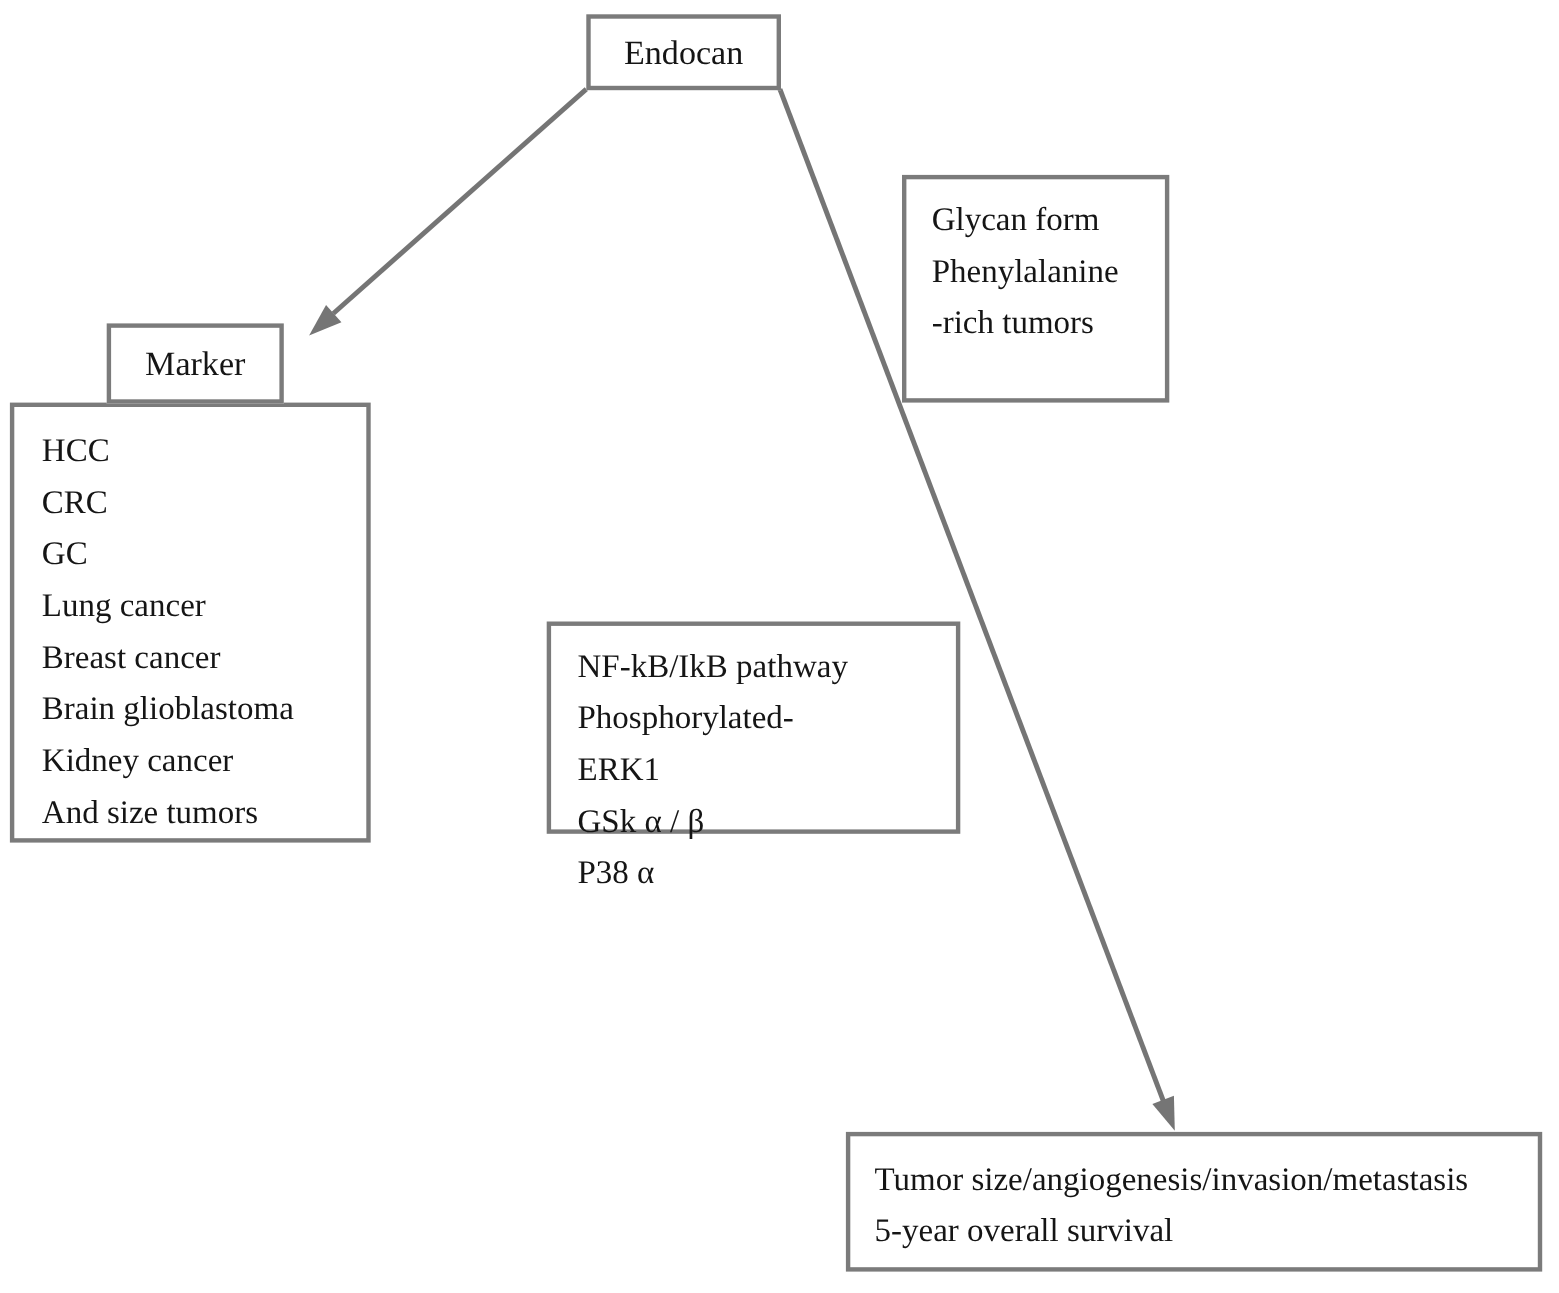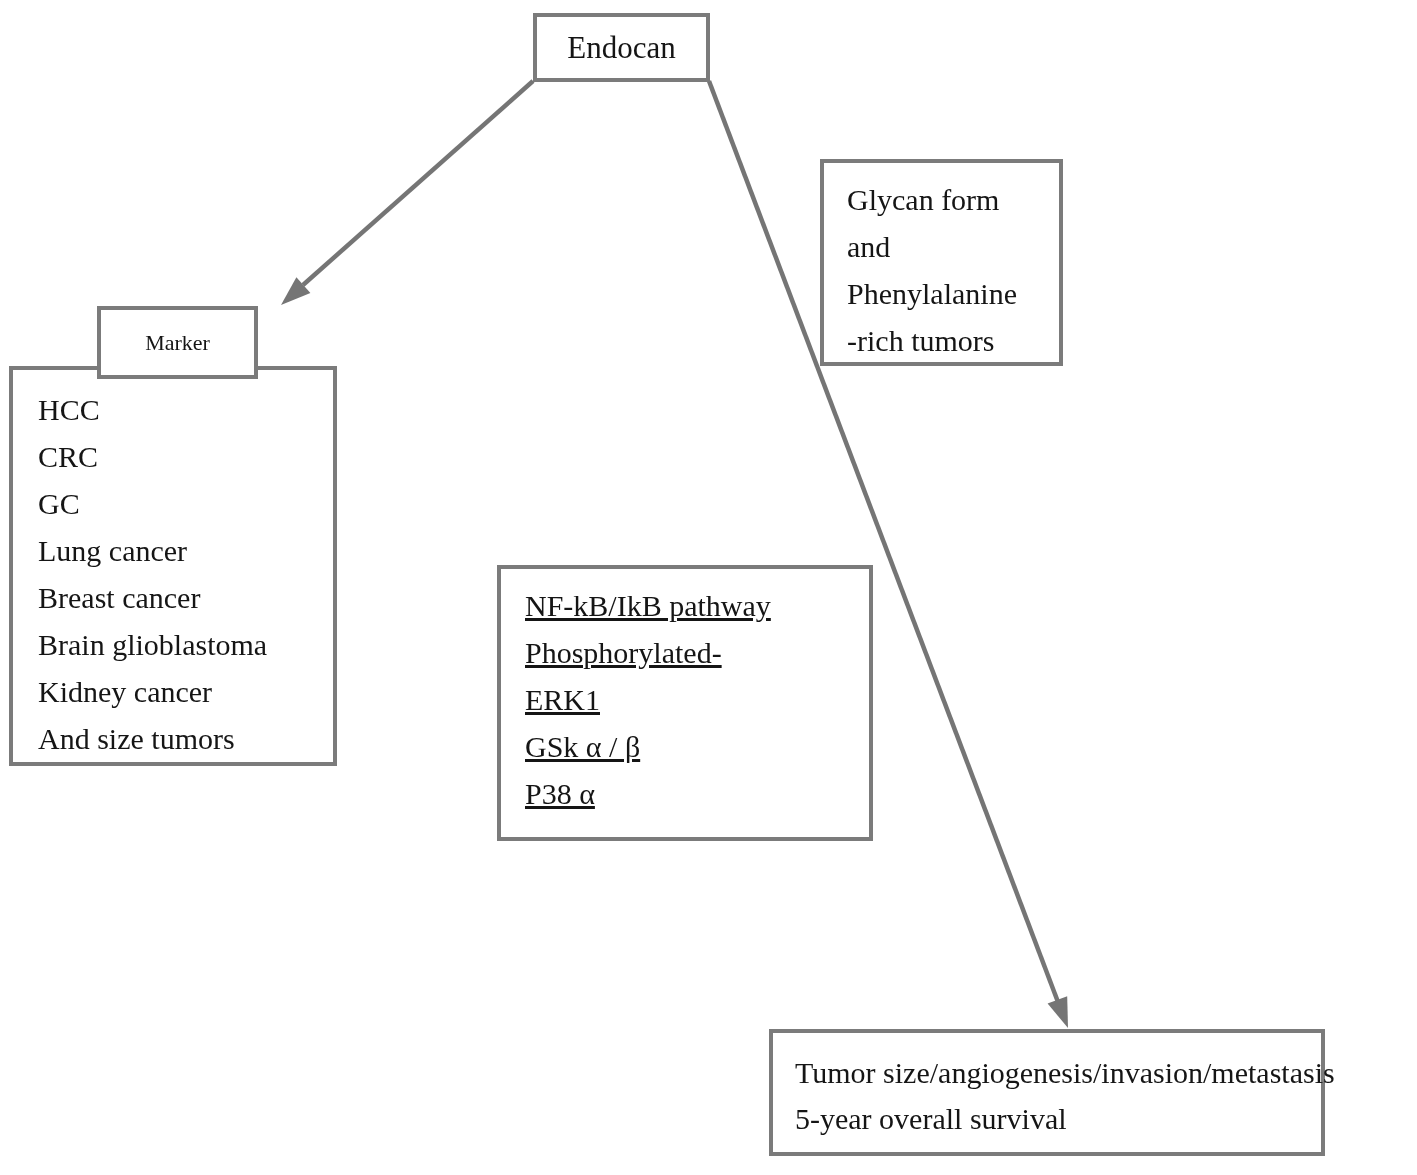--- a/index.html
+++ b/index.html
@@ -41,25 +41,25 @@
     align-items: center;
     justify-content: center;
   }
 
   .box .line {
     line-height: 47px;
     white-space: nowrap;
   }
 
   .endocan-box  { left: 533px; top: 13px;  width: 177px; height: 69px; z-index: 3; font-size: 31px; }
-  .marker-box   { left: 97px;  top: 306px; width: 161px; height: 73px; z-index: 2; font-size: 22px; }
+  .marker-box   { left: 97px;  top: 294px; width: 161px; height: 73px; z-index: 2; font-size: 31px; }
   .tumor-box    { left: 9px;   top: 366px; width: 328px; height: 400px; padding: 16px 25px 0 25px; z-index: 1; }
   .glycan-box   { left: 820px; top: 159px; width: 243px; height: 207px; padding: 13px 8px 0 23px; z-index: 2; }
-  .pathway-box  { left: 497px; top: 565px; width: 376px; height: 276px; padding: 13px 10px 0 24px; text-decoration: underline; }
-  .outcome-box  { left: 769px; top: 1029px; width: 556px; height: 127px; padding: 17px 10px 0 22px; z-index: 2; }
+  .pathway-box  { left: 497px; top: 565px; width: 376px; height: 193px; padding: 13px 10px 0 24px; }
+  .outcome-box  { left: 769px; top: 1029px; width: 633px; height: 127px; padding: 17px 10px 0 22px; z-index: 2; }
   .outcome-box .line { line-height: 46px; }
 </style>
 </head>
 <body>
 
 <div class="canvas">
 
   <svg class="arrow-layer" viewBox="0 0 1417 1175" xmlns="http://www.w3.org/2000/svg">
 
     <line x1="533" y1="81" x2="303" y2="285" stroke-width="4.5" stroke="#757575"></line>
@@ -83,21 +83,20 @@
     <div class="line">GC</div>
     <div class="line">Lung cancer</div>
     <div class="line">Breast cancer</div>
     <div class="line">Brain glioblastoma</div>
     <div class="line">Kidney cancer</div>
     <div class="line">And size tumors</div>
   </div>
 
   <div class="box glycan-box">
     <div class="line">Glycan form</div>
-    <div class="line">and</div>
     <div class="line">Phenylalanine</div>
     <div class="line">-rich tumors</div>
   </div>
 
   <div class="box pathway-box">
     <div class="line">NF-kB/IkB pathway</div>
     <div class="line">Phosphorylated-</div>
     <div class="line">ERK1</div>
     <div class="line">GSk α / β</div>
     <div class="line">P38 α</div>

